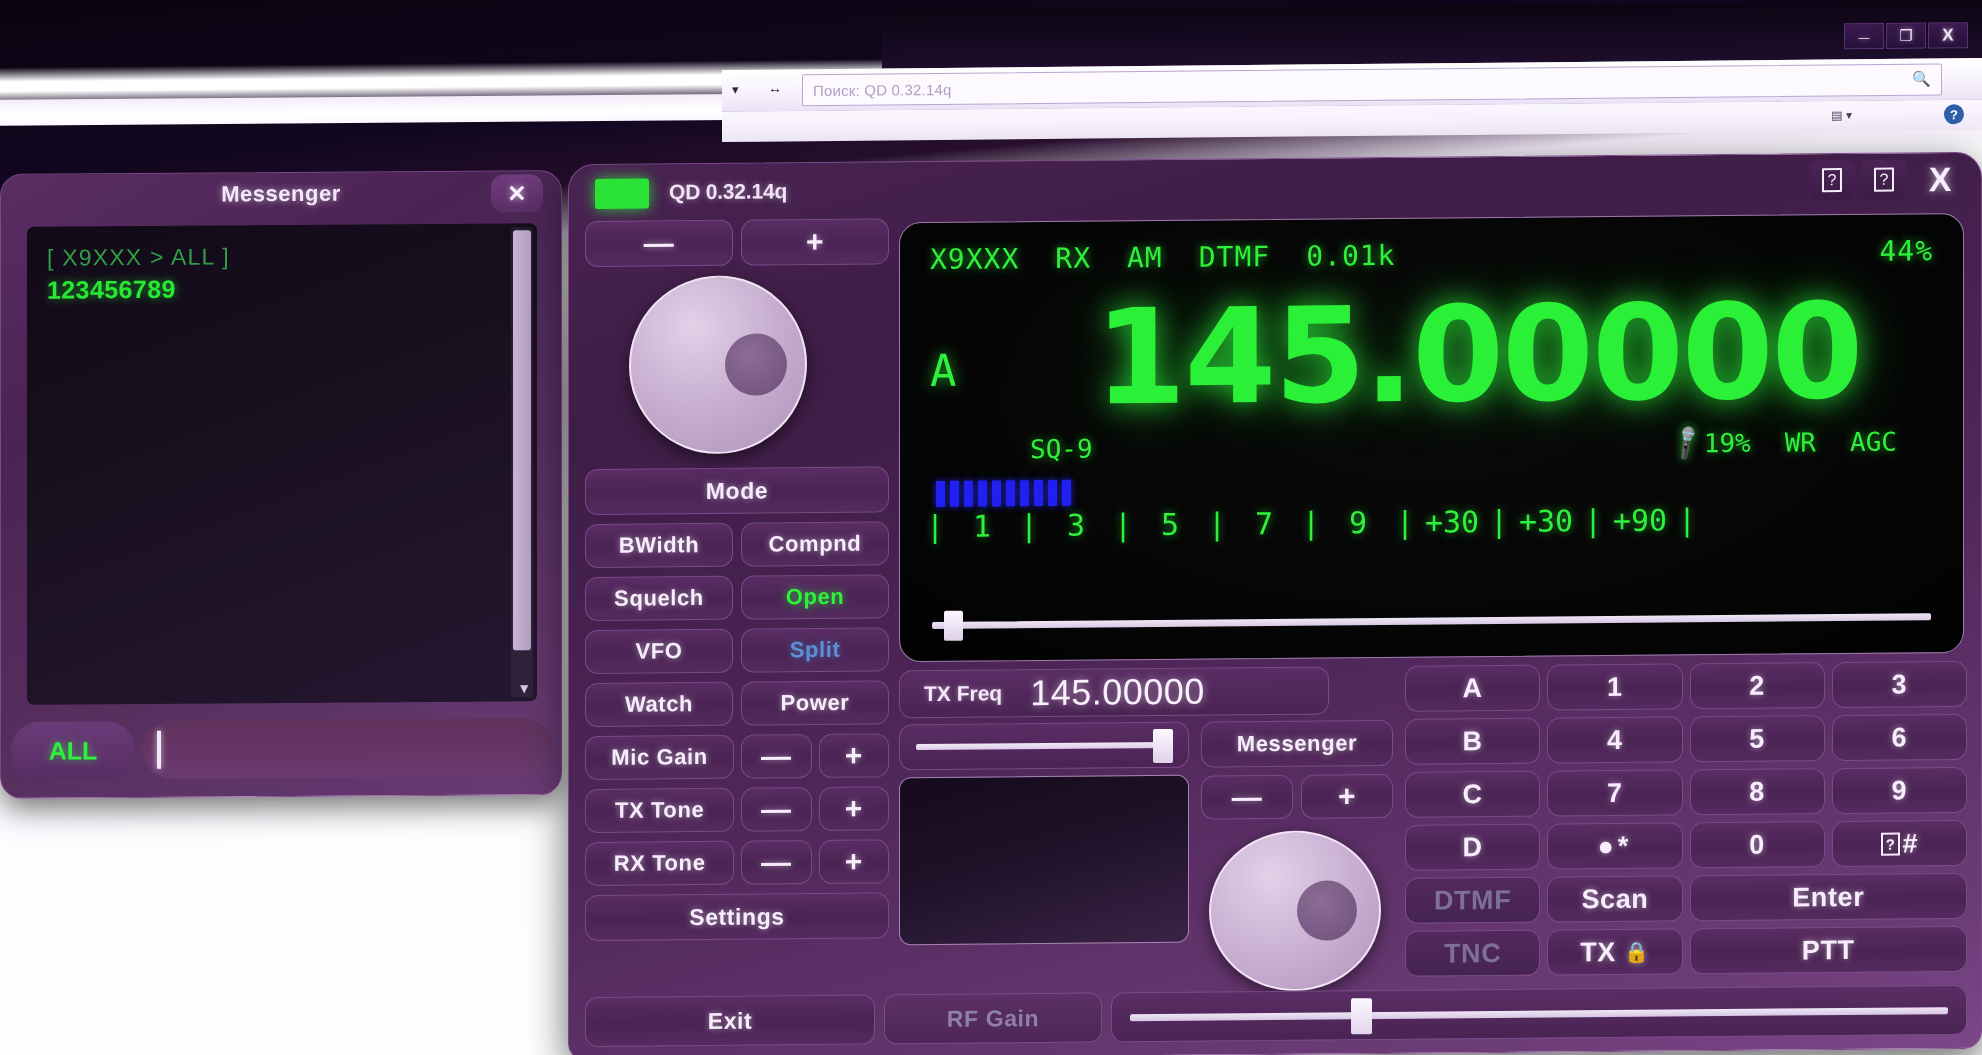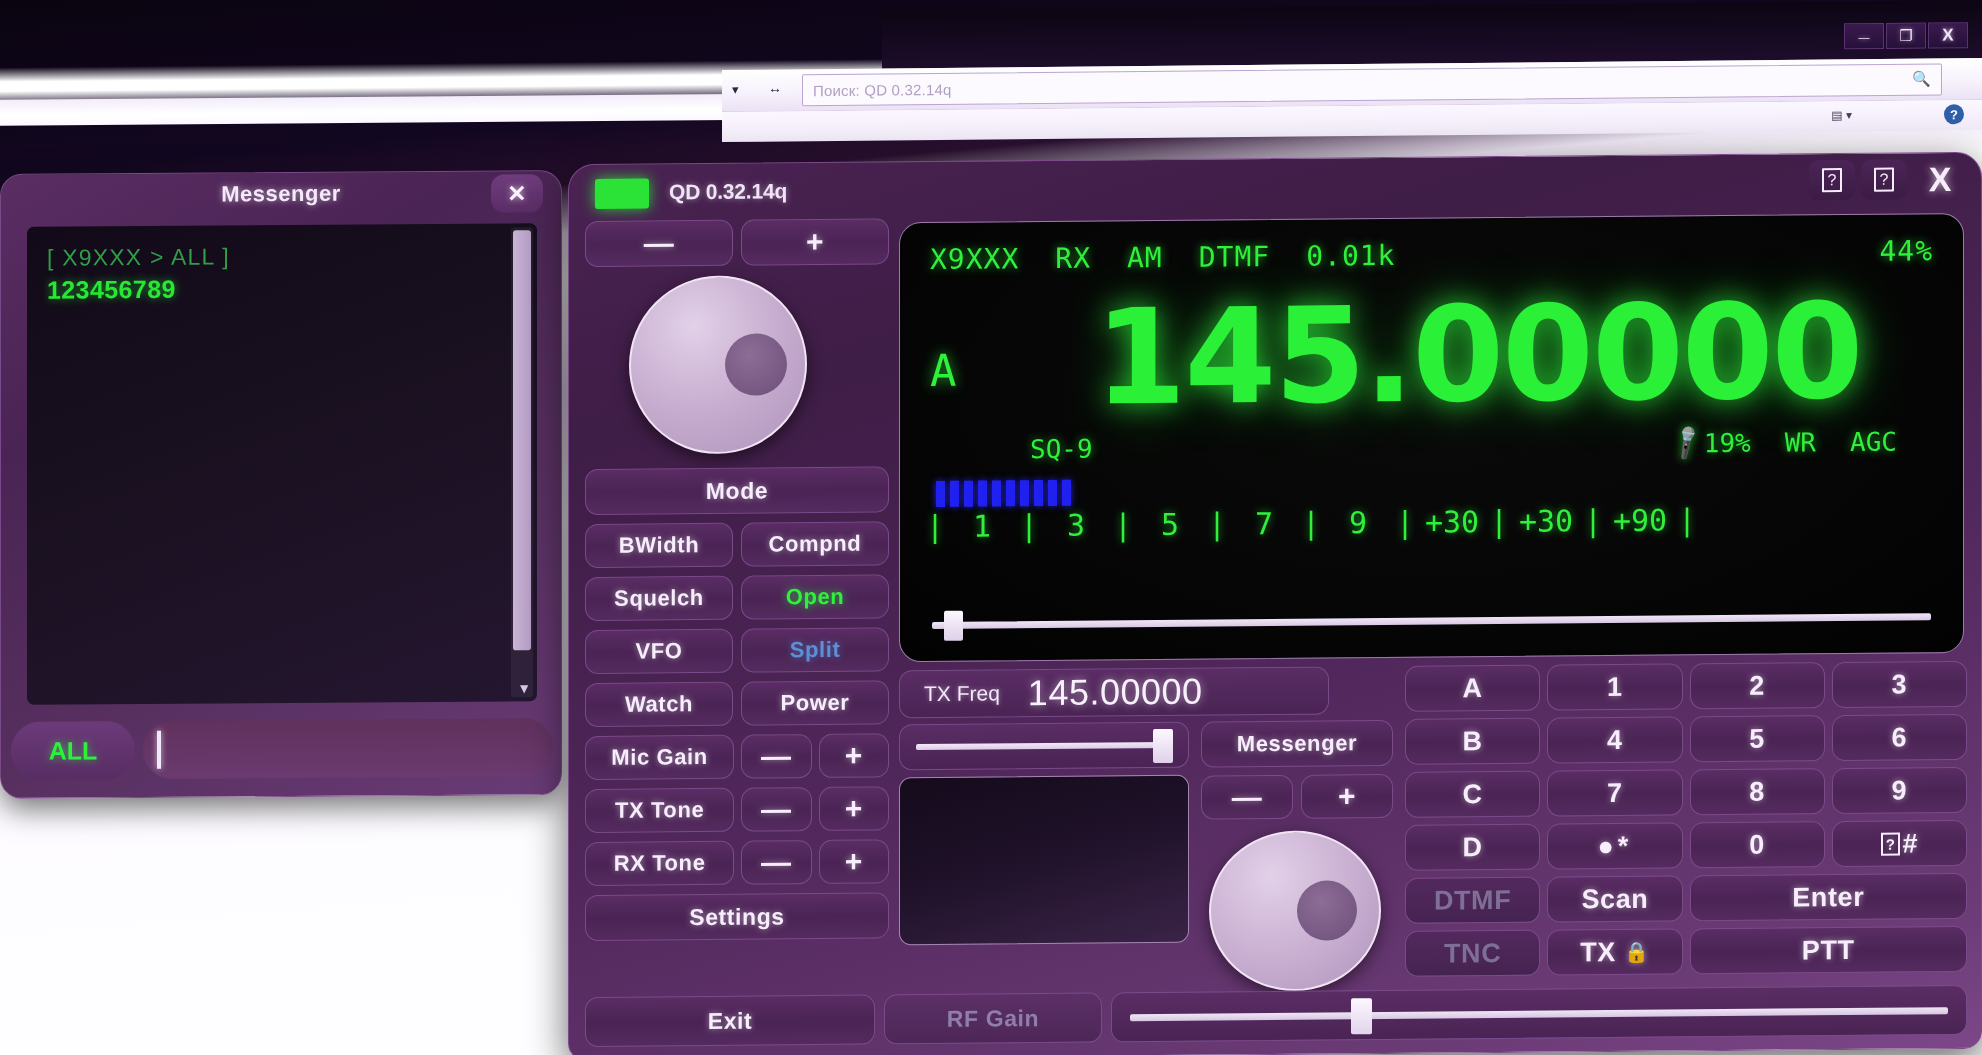--- a/index.html
+++ b/index.html
@@ -508,21 +508,21 @@
     left: 330px; top: 508px;
     width: 430px; height: 48px;
     border-radius: 13px;
     background: linear-gradient(180deg, #5a2d64, #4a2454);
     border: 1px solid #7b4a89;
     display: flex; align-items: center;
   }
   #txfreq-label {
     margin-left: 24px;
     color: #f4e9fa;
-    font-size: 21px; font-weight: normal;
+    font-size: 21px; font-weight: bold;
     text-shadow: 0 0 5px rgba(255,255,255,.45);
   }
   #txfreq-value {
     margin-left: 28px;
     color: #f8f0fd;
     font-size: 36px;
     letter-spacing: .5px;
     text-shadow: 0 0 8px rgba(255,255,255,.55);
   }
 

